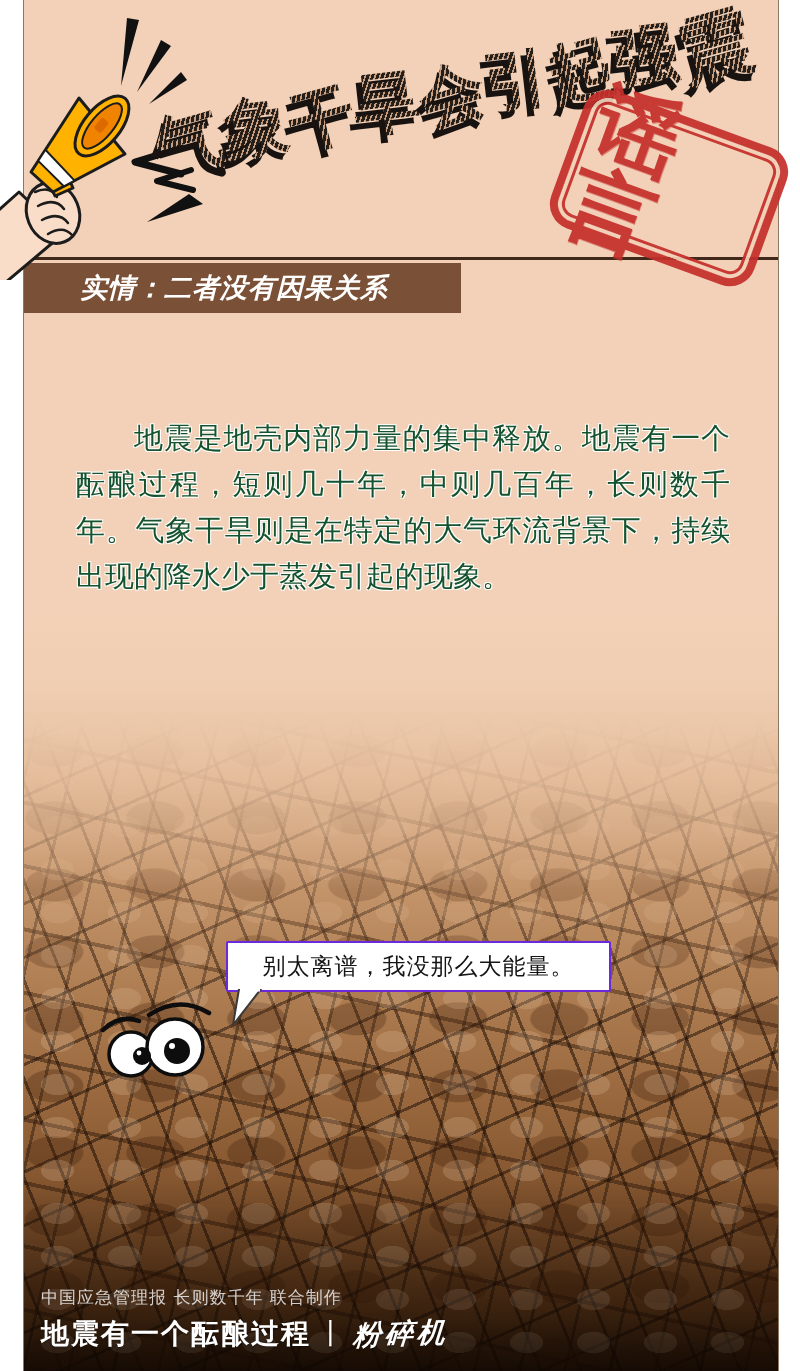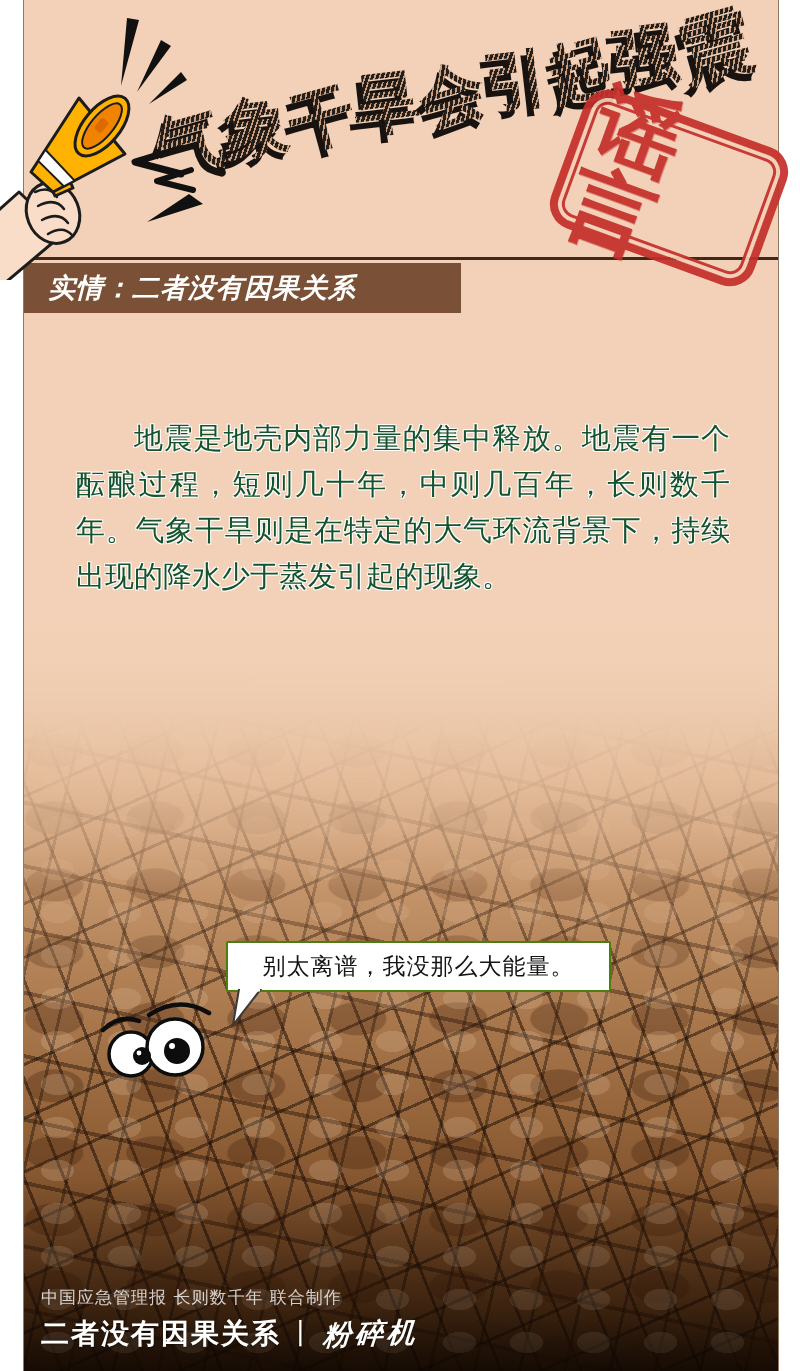--- a/index.html
+++ b/index.html
@@ -53,32 +53,32 @@
     box-shadow:inset 0 0 0 4px #f2d1b8, inset 0 0 0 7px #c5302c;
     display:flex;align-items:center;justify-content:center;opacity:0.93;}
   .stamp-text{font-size:86px;font-weight:800;color:#c5302c;letter-spacing:10px;
     line-height:1;padding-left:10px;text-shadow:1px 1px 0 rgba(197,48,44,.5);}
 
   
   .divider{position:absolute;left:0;top:257px;width:100%;height:3px;background:#40291a;z-index:4;}
   .truth-band{position:absolute;left:0;top:263px;width:437px;height:50px;background:#7a5036;z-index:5;
     display:flex;align-items:center;}
   .truth-band span{color:#ffffff;font-weight:800;font-style:italic;font-size:27px;
-    padding-left:24px;letter-spacing:1px;}
+    padding-left:24px;letter-spacing:1px;margin-left:32px;}
 
   
   .body-text{position:absolute;left:40px;top:403px;width:678px;z-index:5;}
   .body-text p{margin:12px;text-indent:2em;font-size:29px;line-height:46px;color:#14532d;
     font-weight:500;text-align:justify;
     text-shadow:1px 1px 0 rgba(255,255,255,.95), -1px 1px 0 rgba(255,255,255,.95),
                 1px -1px 0 rgba(255,255,255,.95), -1px -1px 0 rgba(255,255,255,.95);}
 
   
   .bubble{position:absolute;left:202px;top:941px;width:385px;height:51px;z-index:6;
-    background:#ffffff;border:2px solid #4d7c0f;border-radius:2px;
+    background:#ffffff;border:2px solid #6d28d9;border-radius:2px;
     display:flex;align-items:center;justify-content:center;box-sizing:border-box;}
   .bubble span{font-size:23px;color:#141414;letter-spacing:1px;}
   .bubble-tail{position:absolute;left:206px;top:989px;z-index:7;}
 
   
   .megaphone{position:absolute;left:-33px;top:80px;z-index:8;}
   .speedlines-top{position:absolute;left:85px;top:18px;z-index:6;}
   .speedlines-bottom{position:absolute;left:95px;top:142px;z-index:6;}
   .eyes{position:absolute;left:63px;top:990px;z-index:5;}
 
@@ -168,17 +168,17 @@
     <div class="bubble">
       <span>别太离谱，我没那么大能量。</span>
     </div>
     <svg class="bubble-tail" width="40" height="38" viewBox="0 0 40 38">
       <path d="M9,0 L31,0 L3,36 Z" fill="#ffffff" stroke="#3a3a3a" stroke-width="2" stroke-linejoin="round"></path>
       <rect x="10" y="0" width="20" height="2.5" fill="#ffffff"></rect>
     </svg>
 
     <div class="credits">中国应急管理报 长则数千年 联合制作</div>
     <div class="series">
-      <span>二者没有因果关系</span><span class="sep">丨</span><span class="brand">粉碎机</span>
+      <span>地震有一个酝酿过程</span><span class="sep">丨</span><span class="brand">粉碎机</span>
     </div>
 
   </div>
 </div>
 
 </body></html>

